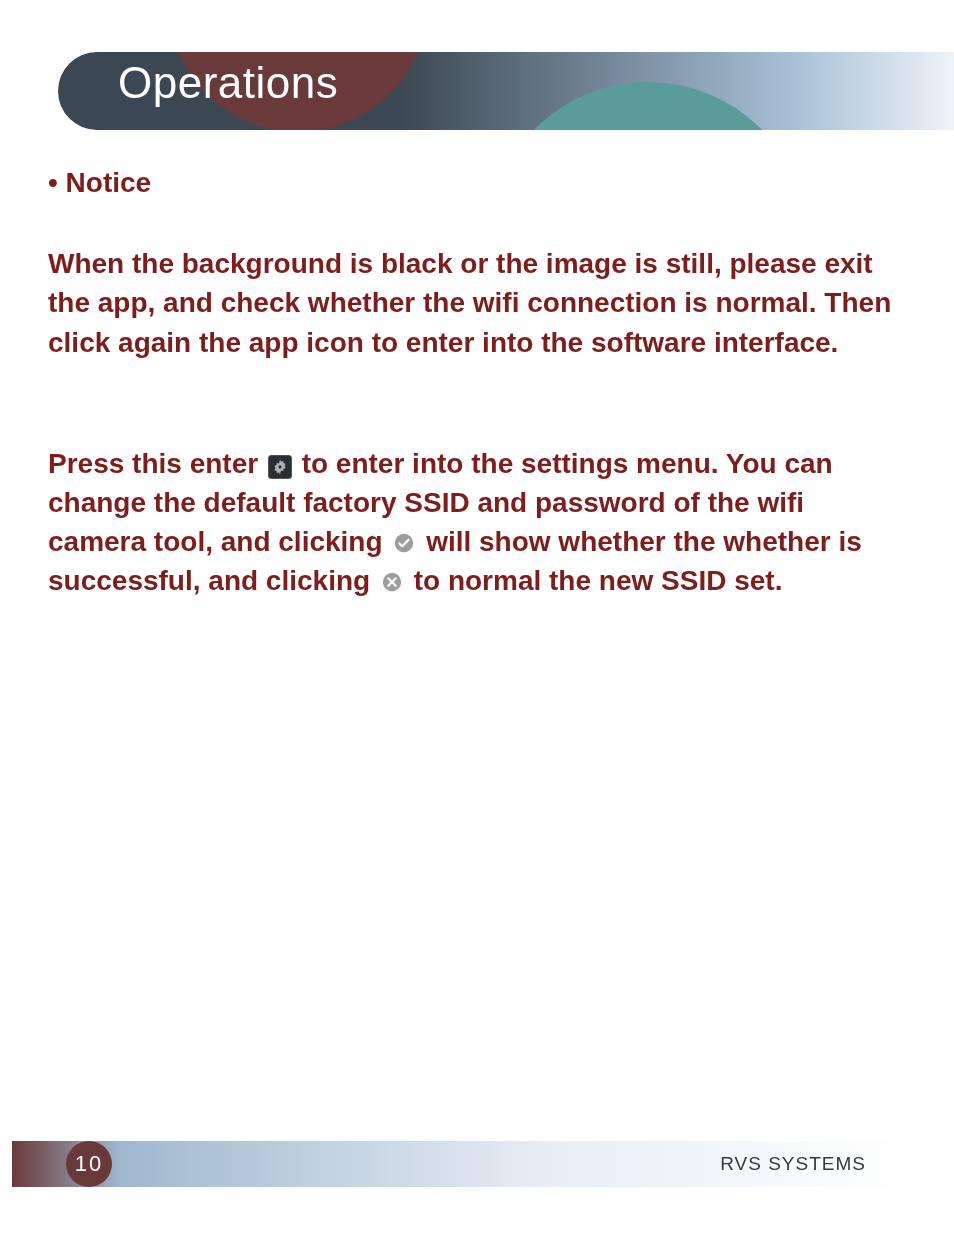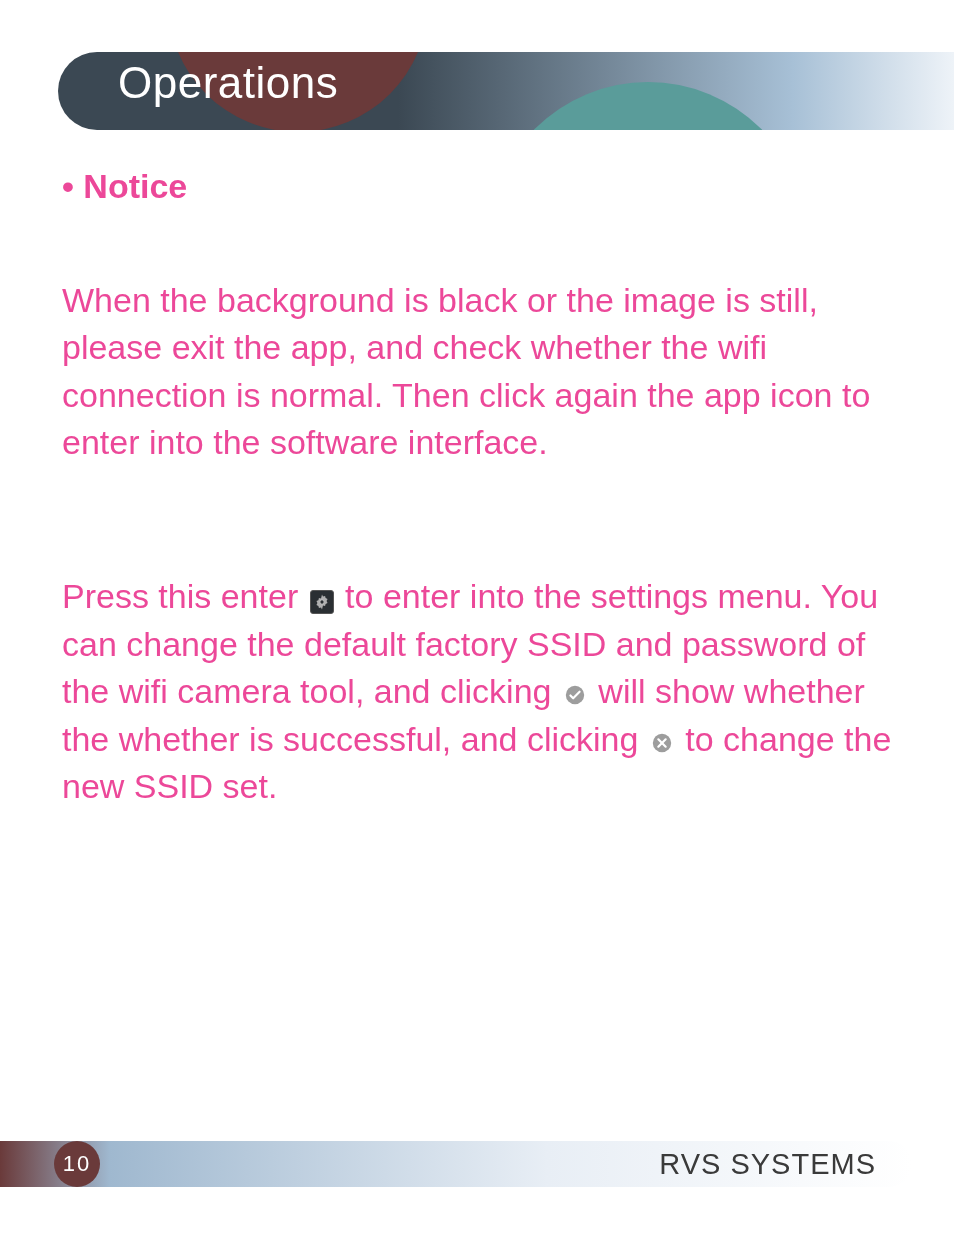--- a/index.html
+++ b/index.html
@@ -46,54 +46,55 @@
     left: 60px;
     top: 6px;
     color: #ffffff;
     font-size: 44px;
     font-weight: 400;
     letter-spacing: 0.5px;
   }
   .content {
     position: absolute;
     top: 155px;
-    left: 62px;
+    left: 48px;
     right: 52px;
-    font-size: 34px;
+    font-size: 28px;
     line-height: 1.4;
-    color: #ec4899;
+    color: #7f1d1d;
   }
   .bullet-head {
     font-weight: 700;
     margin-top: 8px;
     margin-bottom: 22px;
   }
   .para {
-    margin-top: 66px;
+    margin-top: 42px;
     margin-bottom: 20px;
+    font-weight: bold;
   }
   .sp { display: block; height: 20px; }
   .inline-icon {
     display: inline-flex;
     align-items: center;
     justify-content: center;
     width: 24px;
     height: 24px;
     vertical-align: -3px;
     margin: 0 2px;
   }
   .gear-box {
     background: #2a2f33;
     border-radius: 3px;
     border: 1px solid #555;
   }
   .footer-band {
     position: absolute;
     bottom: 48px;
-    left: 0;
+    left: 12px;
     right: 42px;
     height: 46px;
     background: linear-gradient(90deg, #6a3a3a 0%, #9fb8cf 12%, #e8eef5 60%, #ffffff 100%);
     border-top-right-radius: 46px;
     border-bottom-right-radius: 46px;
     display: flex;
     align-items: center;
     justify-content: space-between;
   }
   .page-circle {
@@ -103,22 +104,22 @@
     background: #6a3a3a;
     color: #ffffff;
     display: flex;
     align-items: center;
     justify-content: center;
     font-size: 22px;
     margin-left: 54px;
     letter-spacing: 2px;
   }
   .footer-brand {
-    margin-right: 36px;
-    font-size: 29px;
+    margin-right: 46px;
+    font-size: 19px;
     letter-spacing: 1px;
     color: #3a3a3a;
   }
 </style>
 </head>
 <body>
 
 <div class="header-band">
   <div class="header-arc1"></div>
   <div class="header-arc2"></div>
@@ -151,21 +152,21 @@
         <path d="M7 12.5l3 3 7-7" stroke="#ffffff" stroke-width="2.4" fill="none" stroke-linecap="round" stroke-linejoin="round"></path>
       </svg>
     </span>
     <span> will show whether the whether is successful, and clicking </span>
     <span class="inline-icon">
       <svg viewBox="0 0 24 24" width="22" height="22">
         <circle cx="12" cy="12" r="10" fill="#9d9d9d"></circle>
         <path d="M8 8l8 8M16 8l-8 8" stroke="#ffffff" stroke-width="2.4" stroke-linecap="round"></path>
       </svg>
     </span>
-    <span> to change the new SSID set.</span>
+    <span> to normal the new SSID set.</span>
   </div>
 
 </div>
 
 <div class="footer-band">
   <div class="page-circle">10</div>
   <div class="footer-brand">RVS SYSTEMS</div>
 </div>
 
 </body></html>

